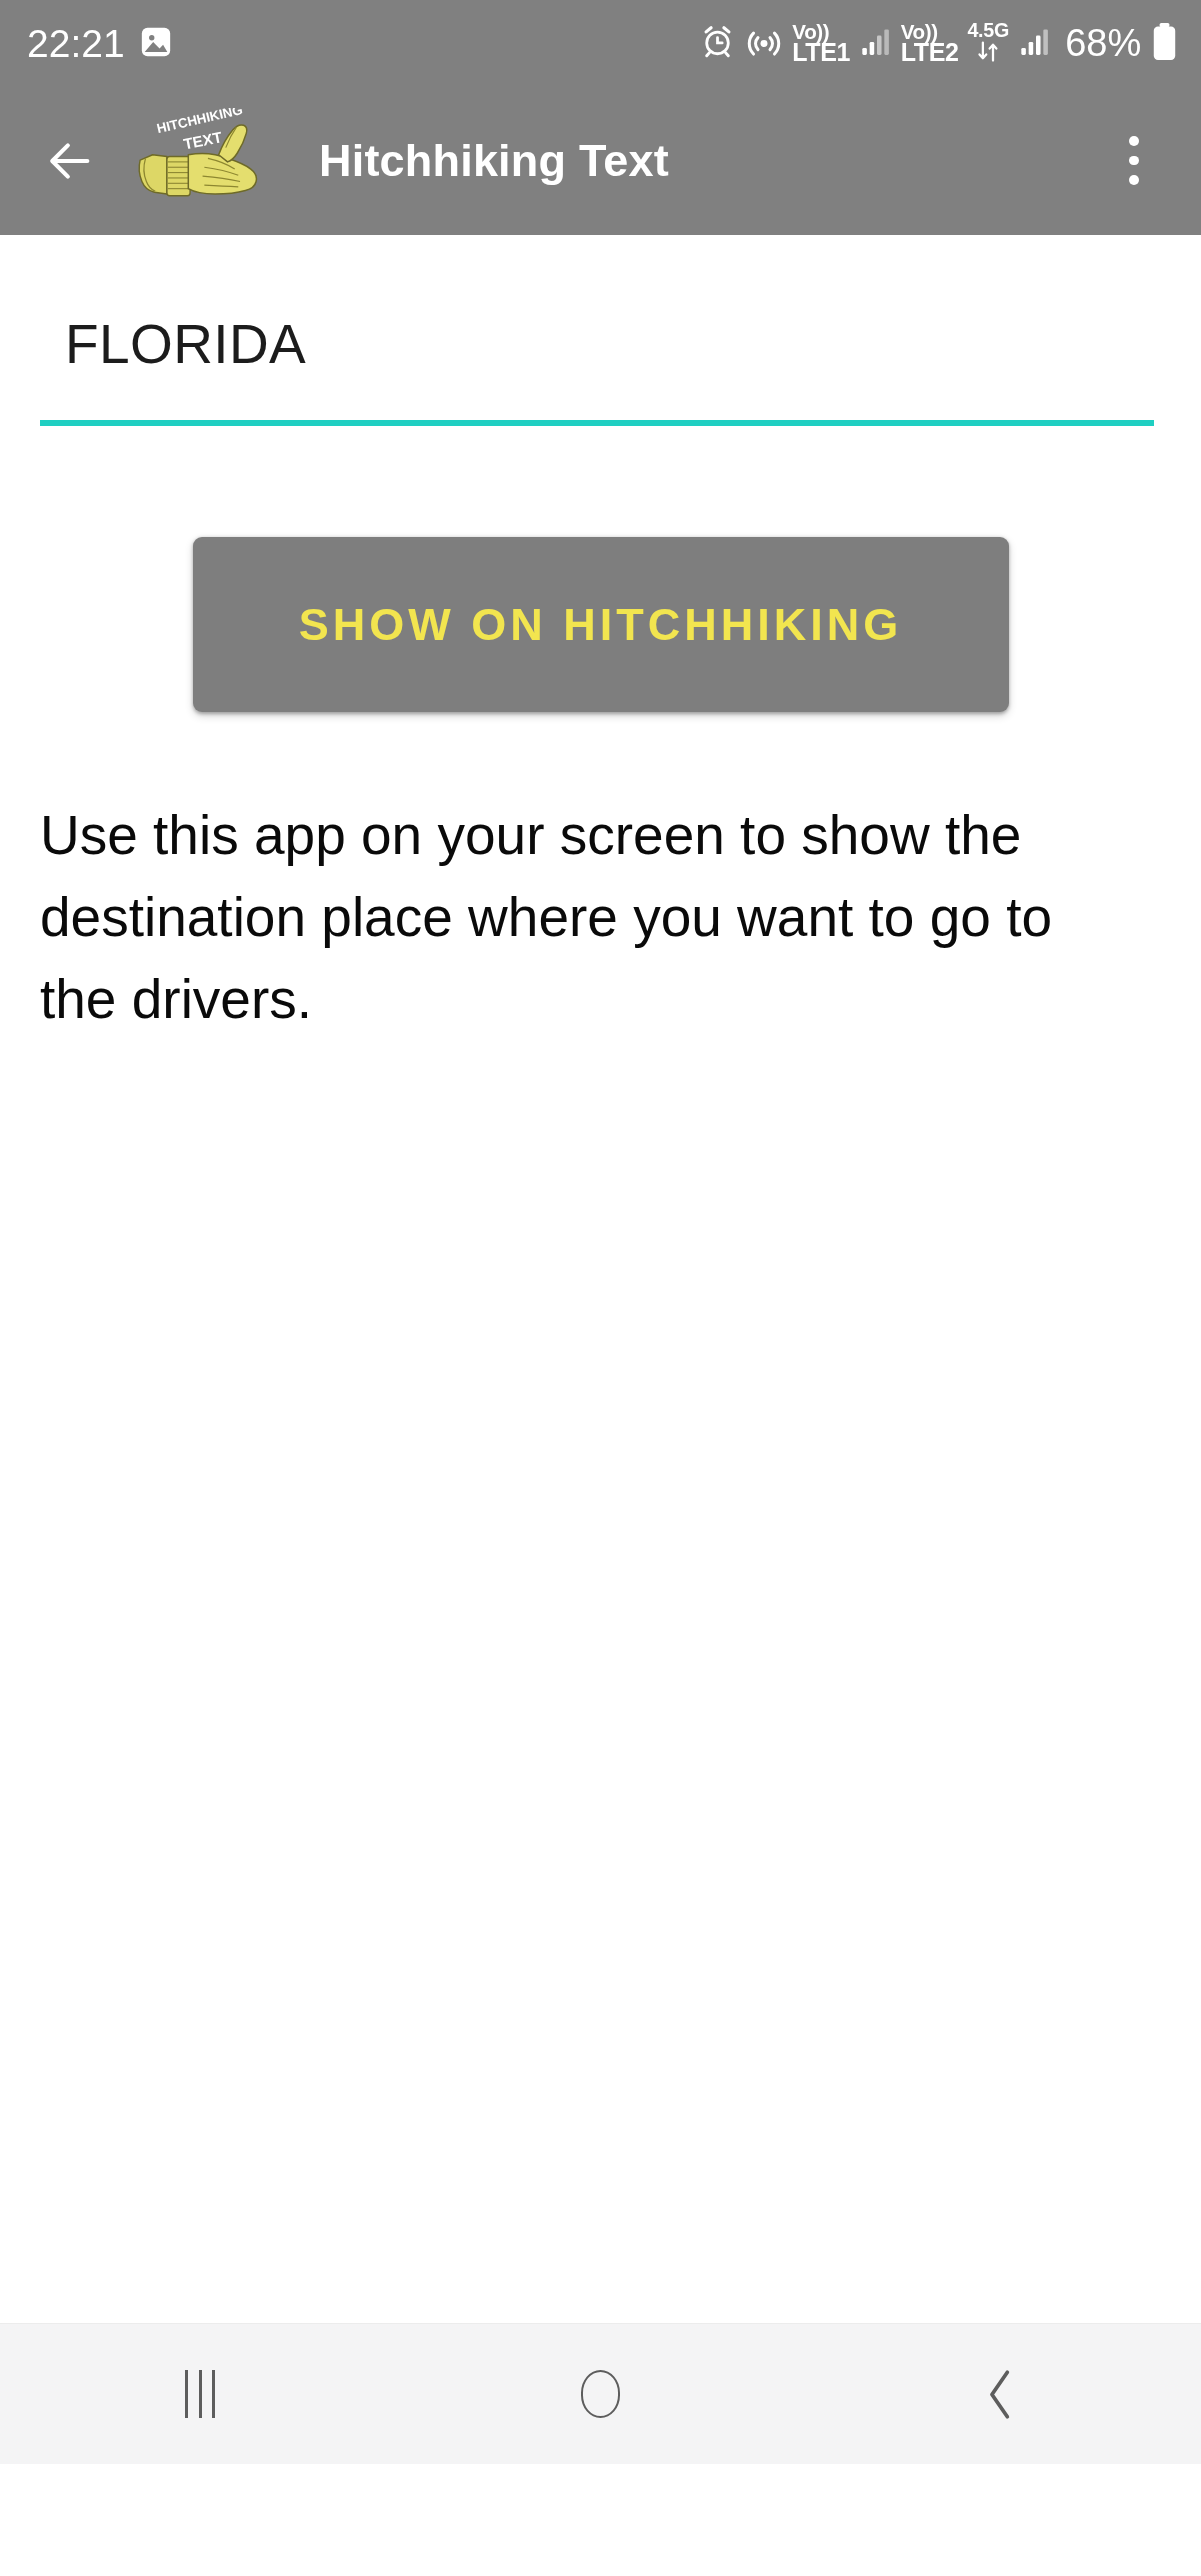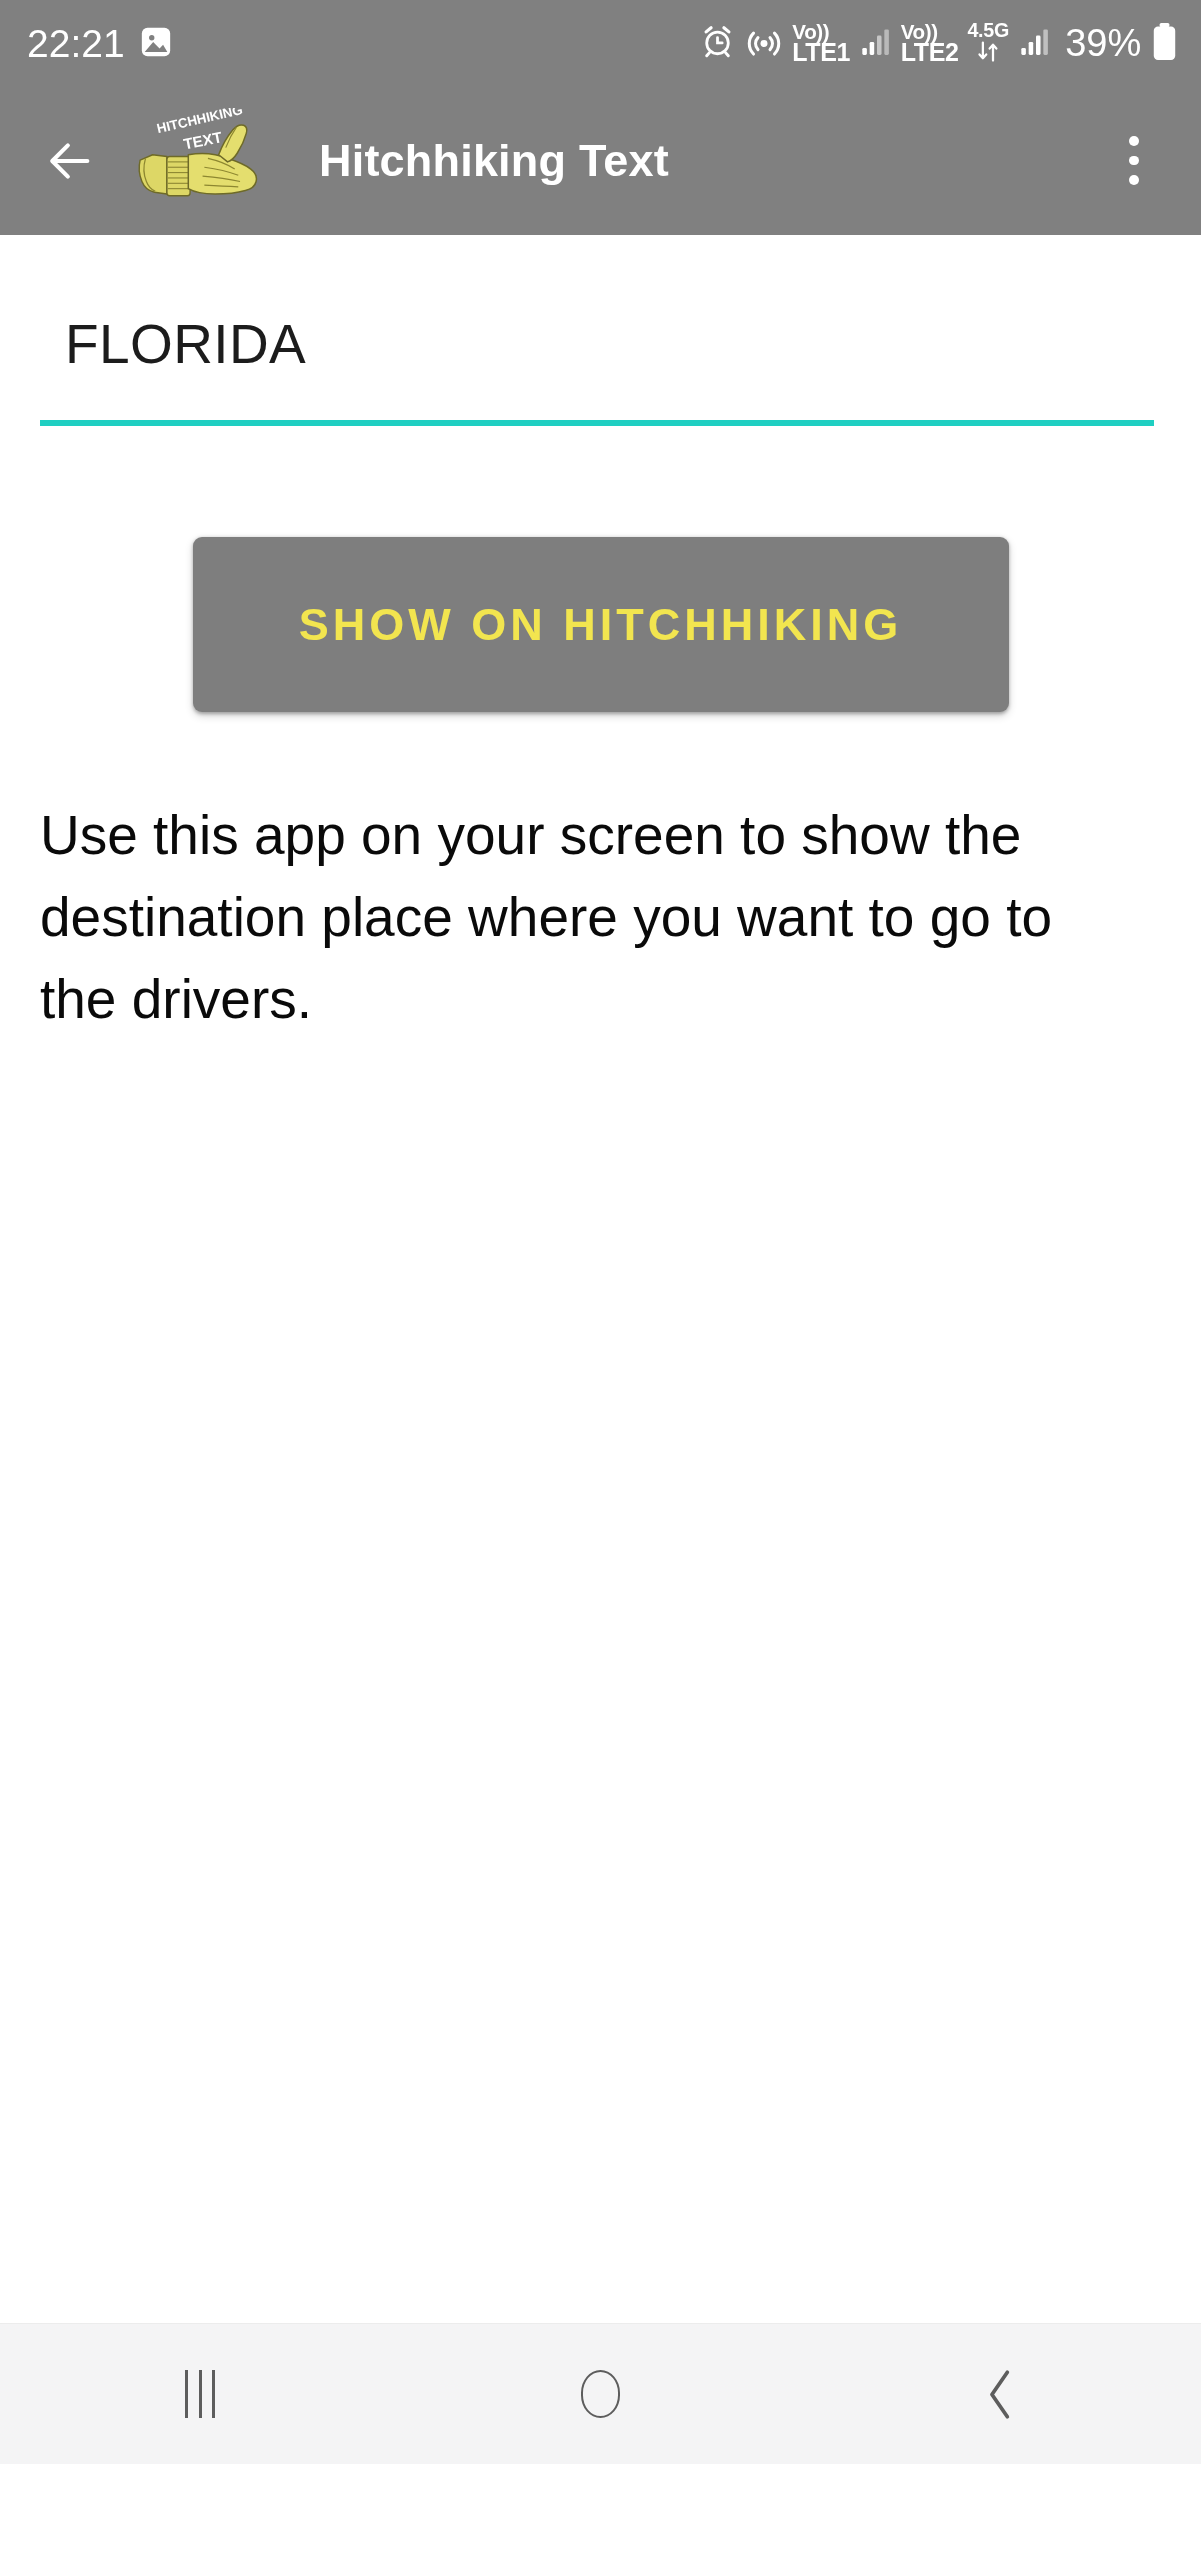--- a/index.html
+++ b/index.html
@@ -342,21 +342,21 @@
         <span class="sicon">
           <svg width="32" height="32" viewBox="0 0 24 24">
             <rect x="2.5" y="16.5" width="3.4" height="5.2" rx="1" fill="#ffffff"></rect>
             <rect x="8" y="12" width="3.4" height="9.7" rx="1" fill="#ffffff"></rect>
             <rect x="13.5" y="7.2" width="3.4" height="14.5" rx="1" fill="#ffffff"></rect>
             <rect x="19" y="2.6" width="3.4" height="19.1" rx="1" fill="#ffffff" opacity="0.5"></rect>
           </svg>
         </span>
       </div>
 
-      <div class="battery-pct">39%</div>
+      <div class="battery-pct">68%</div>
 
       <span class="sicon">
         <svg width="27" height="39" viewBox="0 0 16 24">
           <rect x="5" y="0.6" width="6" height="2.6" rx="1" fill="#ffffff"></rect>
           <rect x="1.4" y="2.8" width="13.2" height="20.6" rx="2.6" fill="#ffffff"></rect>
         </svg>
       </span>
     </div>
   </div>
 

